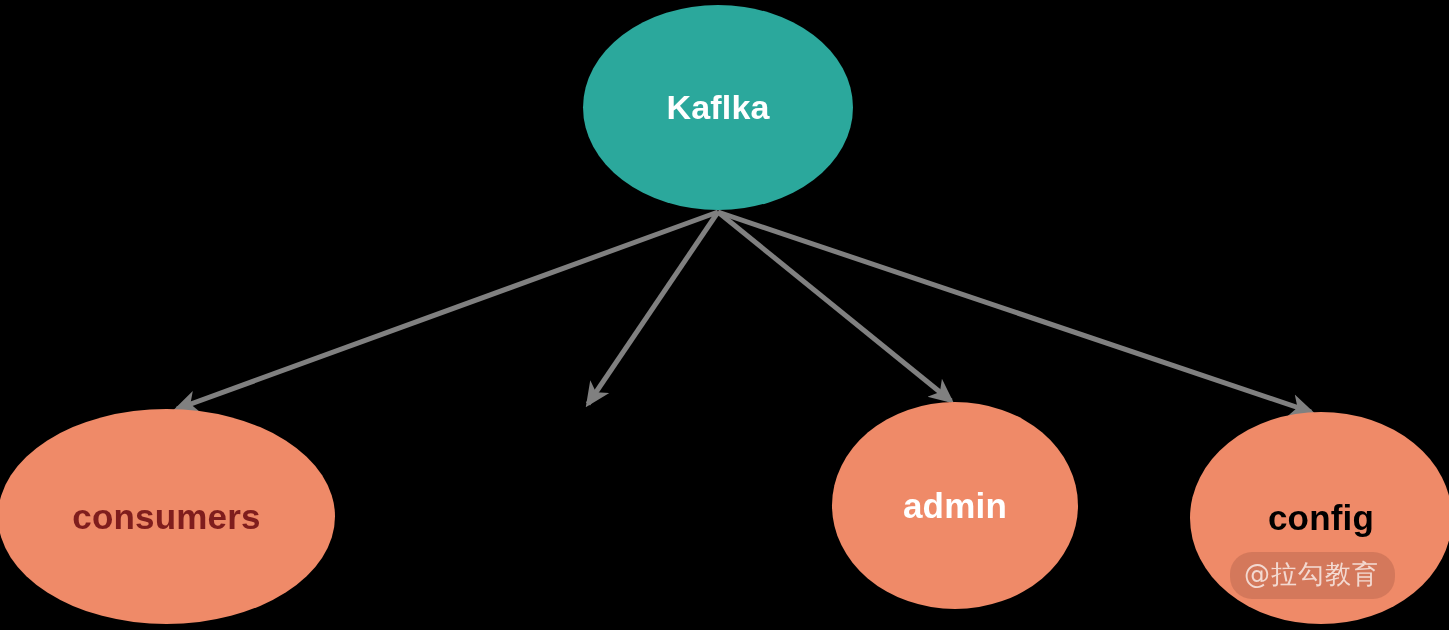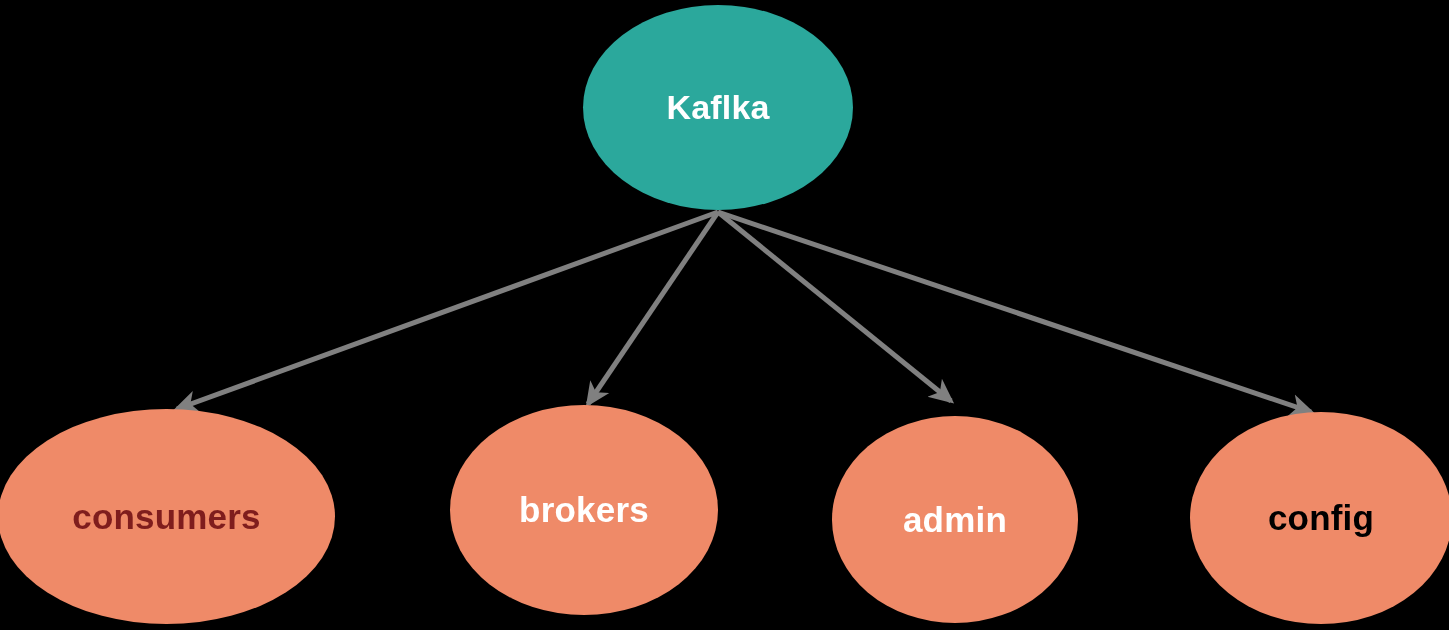--- a/index.html
+++ b/index.html
@@ -58,21 +58,21 @@
     height: 215px;
   }
   #node-brokers {
     left: 450px;
     top: 405px;
     width: 268px;
     height: 210px;
   }
   #node-admin {
     left: 832px;
-    top: 416px;
+    top: 402px;
     width: 246px;
     height: 207px;
   }
   #node-config {
     left: 1190px;
     top: 412px;
     width: 262px;
     height: 212px;
   }
   #node-consumers .node-label,
@@ -118,26 +118,24 @@
   </svg>
 
   <div class="node" id="node-root" style="background: rgb(43, 168, 156);">
     <span class="node-label" style="color: rgb(255, 255, 255);">Kaflka</span>
   </div>
 
   <div class="node" id="node-consumers" style="background: rgb(239, 138, 104);">
     <span class="node-label" style="color: #7f1d1d;">consumers</span>
   </div>
 
-  <div class="node" id="node-brokers" style="background: rgb(239, 138, 104);">
-    <span class="node-label" style="color: rgb(255, 255, 255);">brokers</span>
-  </div>
 
   <div class="node" id="node-admin" style="background: rgb(239, 138, 104);">
     <span class="node-label" style="color: rgb(255, 255, 255);">admin</span>
   </div>
 
   <div class="node" id="node-config" style="background: rgb(239, 138, 104);">
     <span class="node-label" style="color: #000000;">config</span>
   </div>
 
+  <div id="watermark">@拉勾教育</div>
 
 </div>
 
 </body></html>

